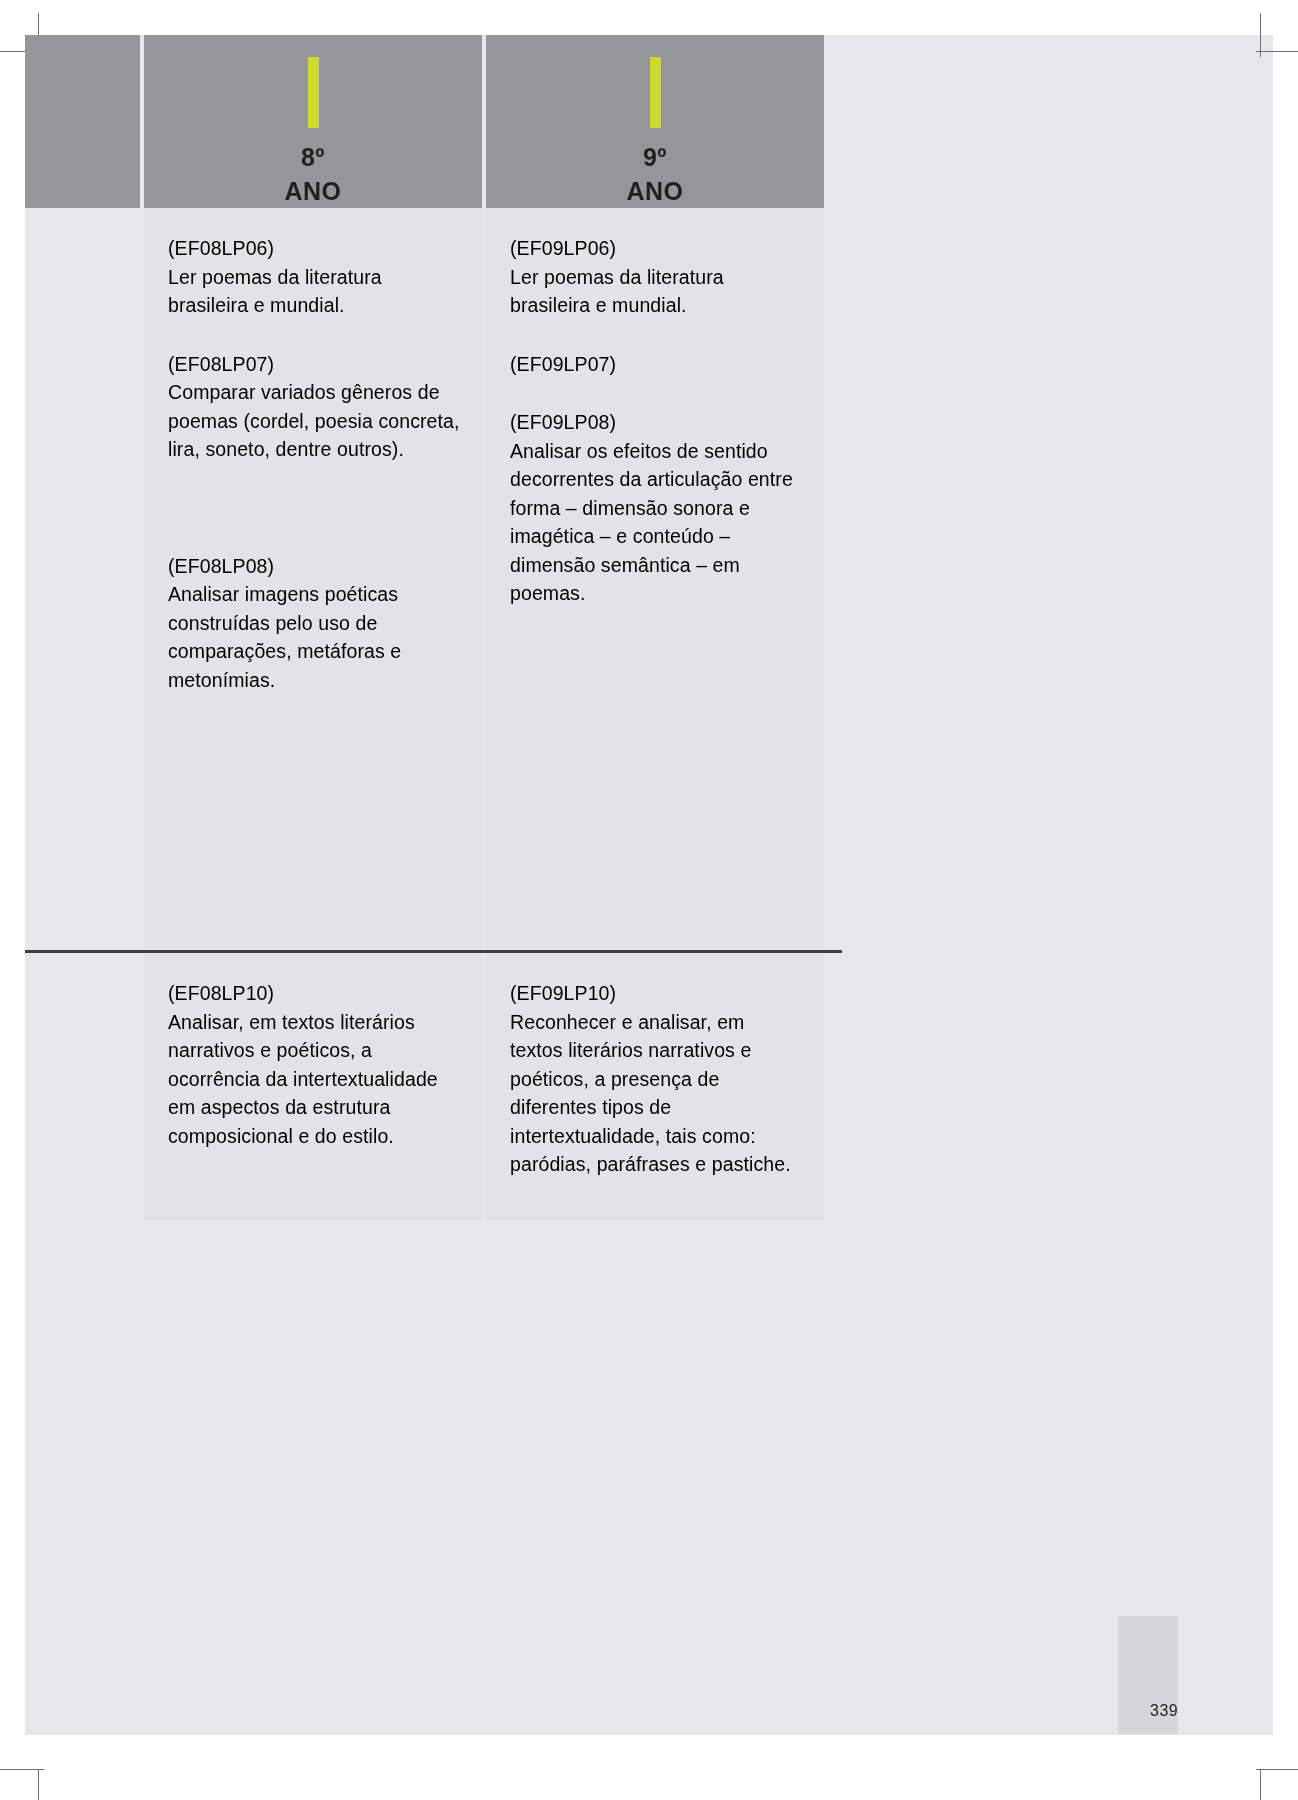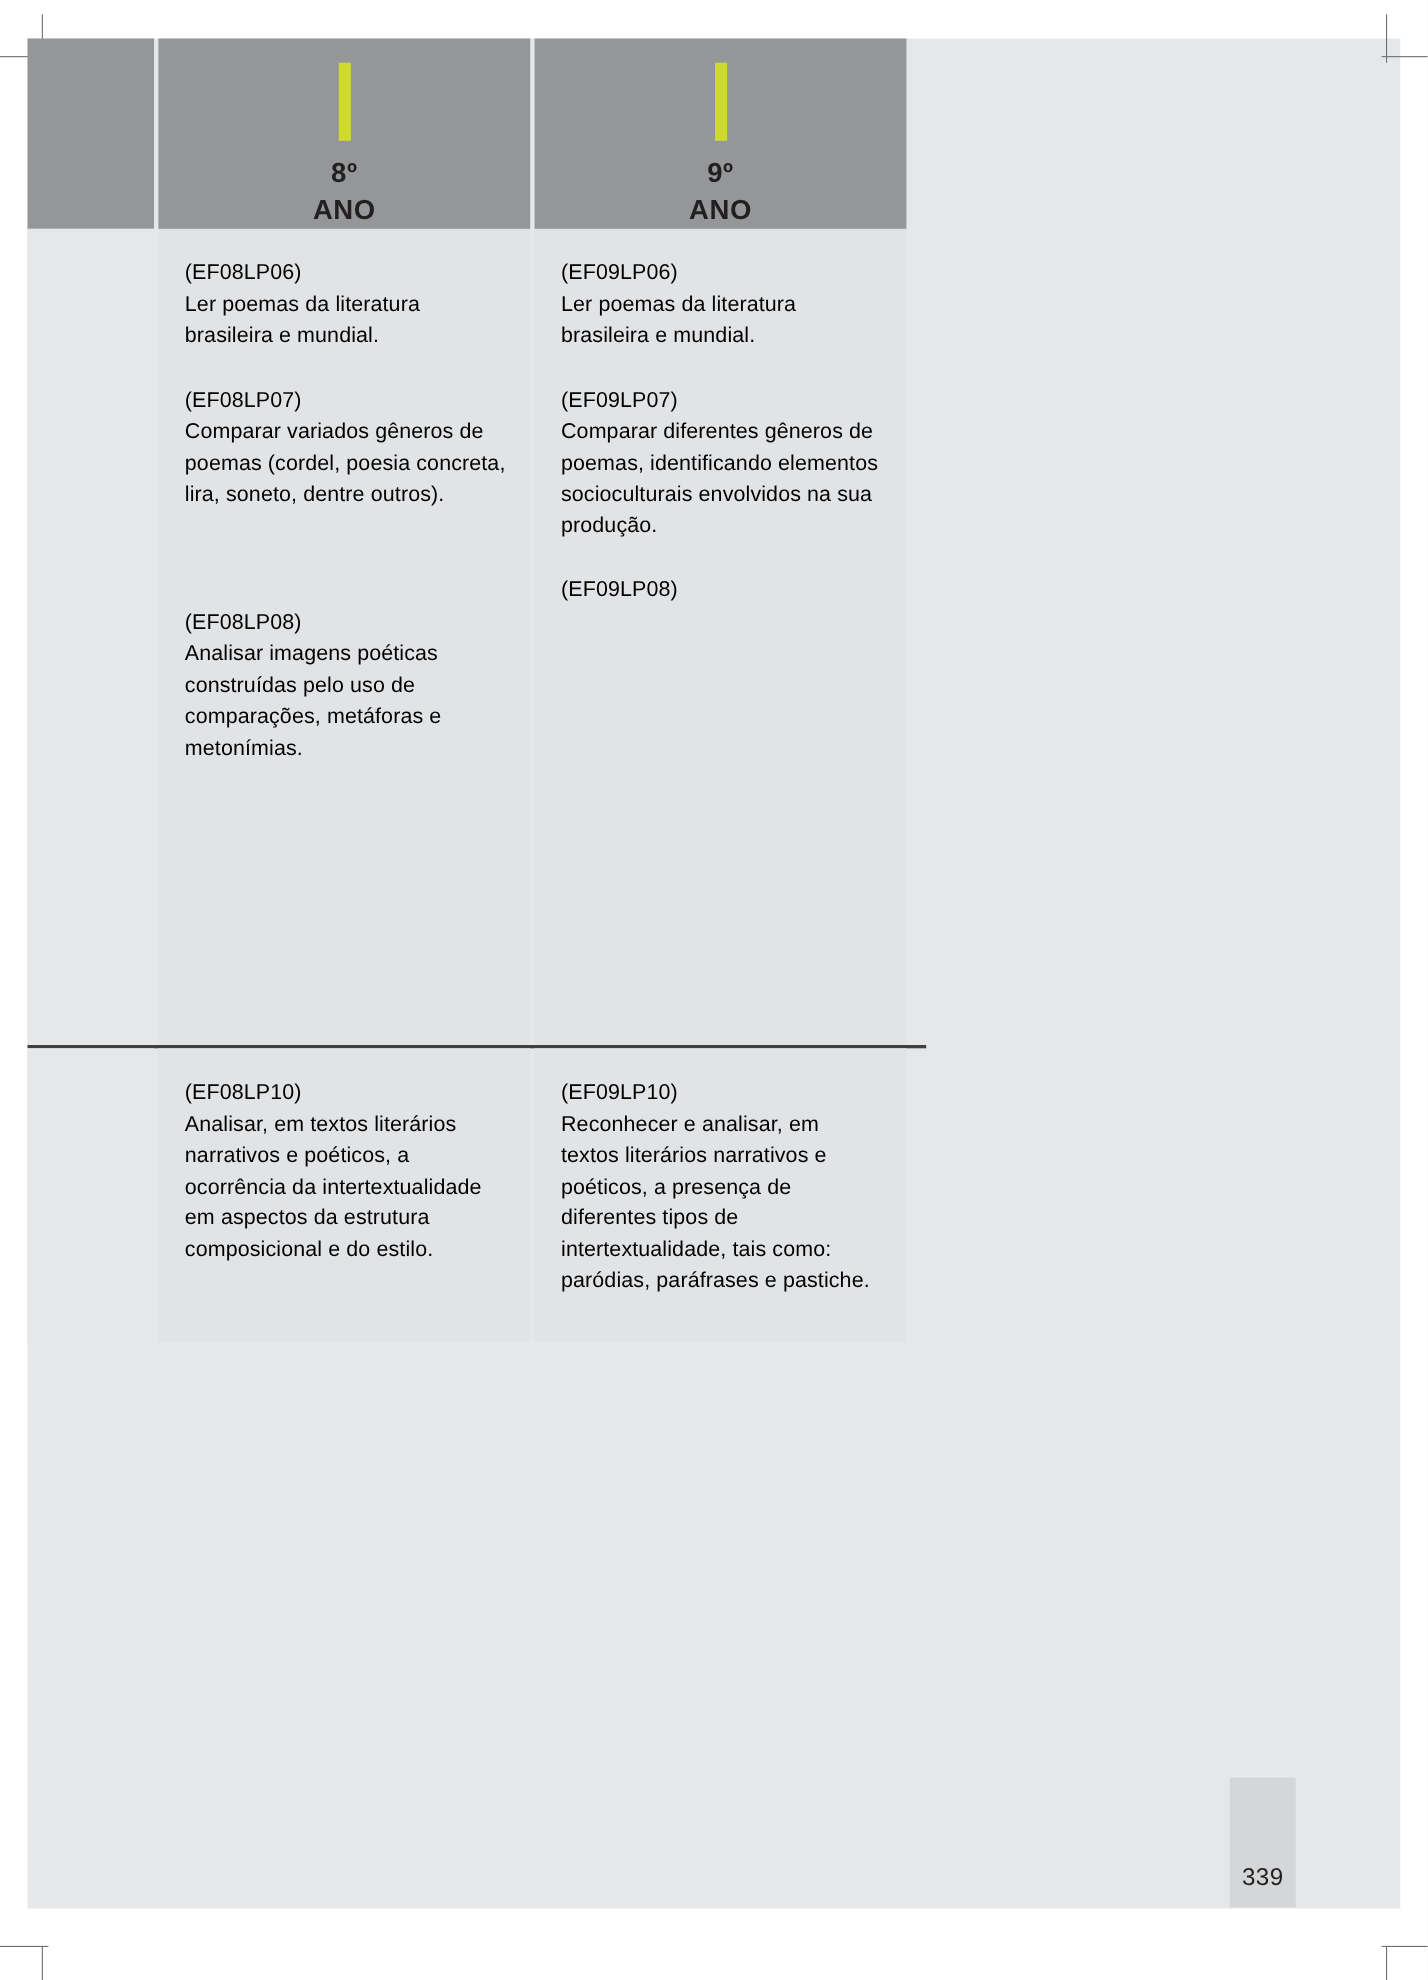--- a/index.html
+++ b/index.html
@@ -138,22 +138,22 @@
     top: 1603px;
     width: 60px;
     height: 118px;
     background: #d5d6d8;
   }
   .page-number-label {
     position: absolute;
     left: 0;
     right: 0;
     bottom: 14px;
-    text-align: center;
-    font-size: 22px;
+    text-align: right;
+    font-size: 16px;
     color: #231f20;
     letter-spacing: 0.4px;
   }
 </style>
 </head>
 <body>
 
 <div id="page">
 
   <div class="page-body"></div>
@@ -207,24 +207,24 @@
           <div class="gap-lg"></div>
         </div>
 
         <div class="td-cell">
           <div class="skill">
             <p class="skill-code">(EF09LP06)</p>
             <p class="skill-text">Ler poemas da literatura brasileira e mundial.</p>
           </div>
           <div class="skill">
             <p class="skill-code">(EF09LP07)</p>
-            <p class="skill-text">Comparar diferentes gêneros de poemas, identificando elementos socioculturais envolvidos na sua produção.</p>
           </div>
           <div class="skill">
             <p class="skill-code">(EF09LP08)</p>
+            <p class="skill-text">Analisar os efeitos de sentido decorrentes da articulação entre forma – dimensão sonora e imagética – e conteúdo – dimensão semântica – em poemas.</p>
           </div>
           <div class="gap-md"></div>
         </div>
       </div>
 
       <div class="trow row-2">
         <div class="td-spacer"></div>
 
         <div class="td-cell">
           <div class="skill">

